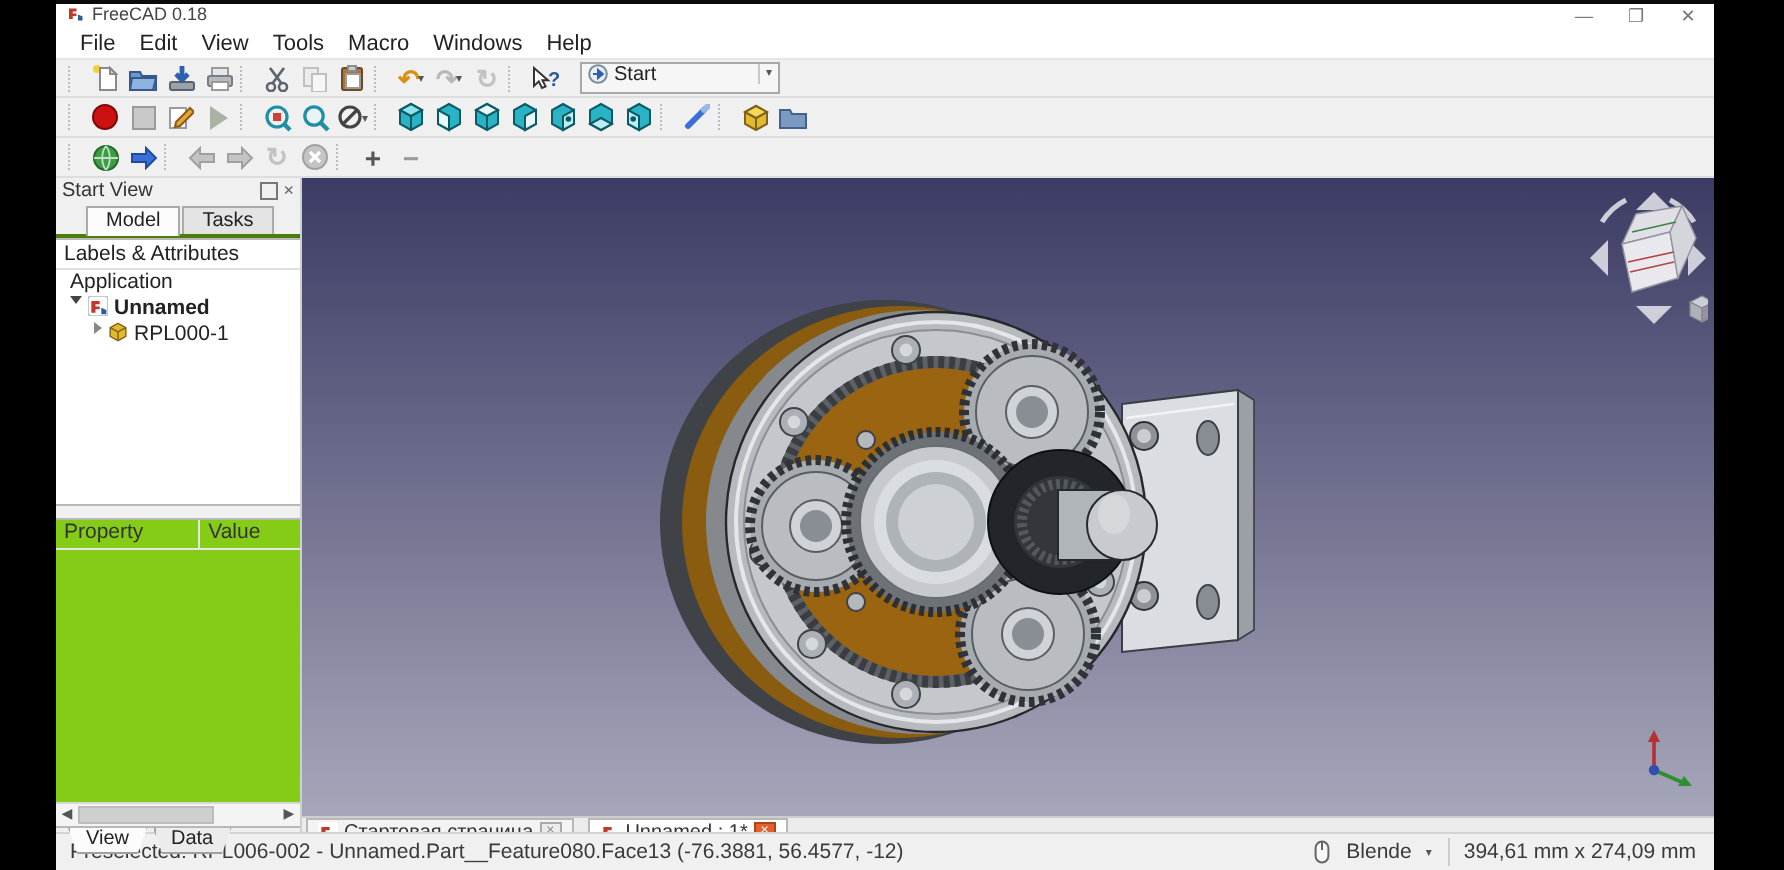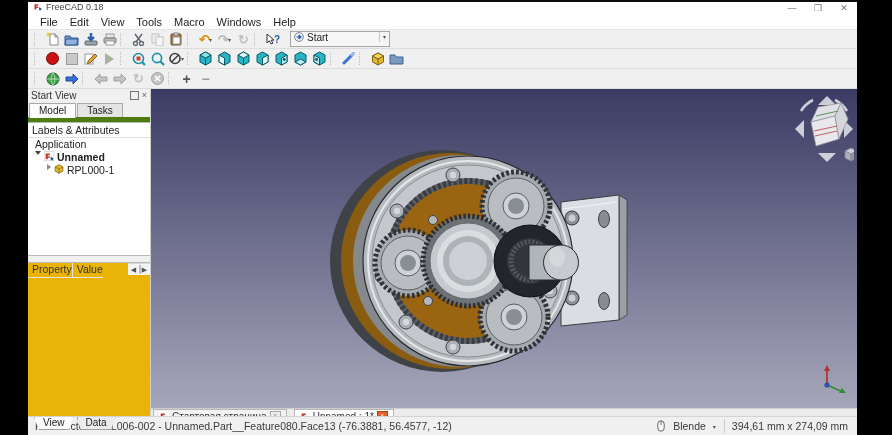--- a/index.html
+++ b/index.html
@@ -39,32 +39,32 @@
   .plus{font-size:14px;font-weight:bold;color:#555;line-height:1}
   .minus{font-size:14px;font-weight:bold;color:#9a9a9a;line-height:1}
 
   
   .main{flex:1;display:flex;min-height:0}
   .combo{width:122px;flex:none;display:flex;flex-direction:column;background:#f0f0f0;border-right:1px solid #cfcfcf}
   .combo-hd{height:13px;display:flex;align-items:center;font-size:10px;color:#333;padding:0 3px;flex:none}
   .combo-hd .hbtns{margin-left:auto;display:flex;gap:3px;align-items:center;color:#666}
   .float-box{width:7px;height:7px;border:1px solid #777}
   .combo-x{font-size:9px;line-height:1;color:#666}
-  .ctabs{height:15px;display:flex;align-items:flex-end;padding-left:1px;flex:none;border-bottom:5px solid #4d7c0f}
+  .ctabs{height:15px;display:flex;align-items:flex-end;padding-left:15px;flex:none;border-bottom:2px solid #4d7c0f}
   .ctab{font-size:10px;color:#222;padding:1px 9px;border:1px solid #aaa;border-bottom:none;background:#e4e4e4;margin-right:1px}
   .ctab.act{background:#fcfcfc;position:relative;top:1px;padding-bottom:2px}
   .treewrap{height:132px;background:#fff;border:1px solid #b8b8b8;border-left:none;border-right:none;flex:none;overflow:hidden}
   .tree-colhd{height:14px;border-bottom:1px solid #e0e0e0;font-size:10.5px;color:#222;display:flex;align-items:center;padding-left:4px}
   .trow{height:13px;display:flex;align-items:flex-start;font-size:10.5px;color:#222;gap:3px}
   .trow .ind1{width:4px}.trow .ind2{width:16px}
   .caret-down{width:0;height:0;border-left:3.5px solid transparent;border-right:3.5px solid transparent;border-top:4.5px solid #444}
   .caret-right{width:0;height:0;border-top:3.5px solid transparent;border-bottom:3.5px solid transparent;border-left:4.5px solid #888}
   .bold{font-weight:bold}
   .splitv{height:6px;flex:none}
-  .props{height:153px;background:#eab308;border:1px solid #b8b8b8;border-left:none;border-right:none;flex:none;display:flex;}
+  .props{height:153px;background:#84cc16;border:1px solid #b8b8b8;border-left:none;border-right:none;flex:none;display:flex;flex-direction:column}
   .props-hd{height:14px;display:flex;font-size:10.5px;color:#333;border-bottom:1px solid #e4e4e4;flex:none}
   .props-hd .c1{width:55%;padding-left:4px;border-right:1px solid #e4e4e4}
   .props-hd .c2{padding-left:4px}
   .props-empty{flex:1}
   .hscroll{height:11px;border-top:1px solid #d8d8d8;background:#f4f4f4;display:flex;align-items:center;flex:none}
   .hs-arrow{width:11px;text-align:center;font-size:7px;color:#555;line-height:11px}
   .hs-track{flex:1;height:9px;position:relative}
   .hs-thumb{position:absolute;left:0;top:0;height:9px;width:68%;background:#cfcfcf;border:1px solid #bdbdbd;box-sizing:border-box}
   .vdtabs{height:14px;display:flex;align-items:flex-start;padding-left:6px;gap:3px;flex:none}
   .vdtab{font-size:10px;color:#222;padding:0 8px 1px;border:1px solid #a0a0a0;border-top:none;background:#fcfcfc;

